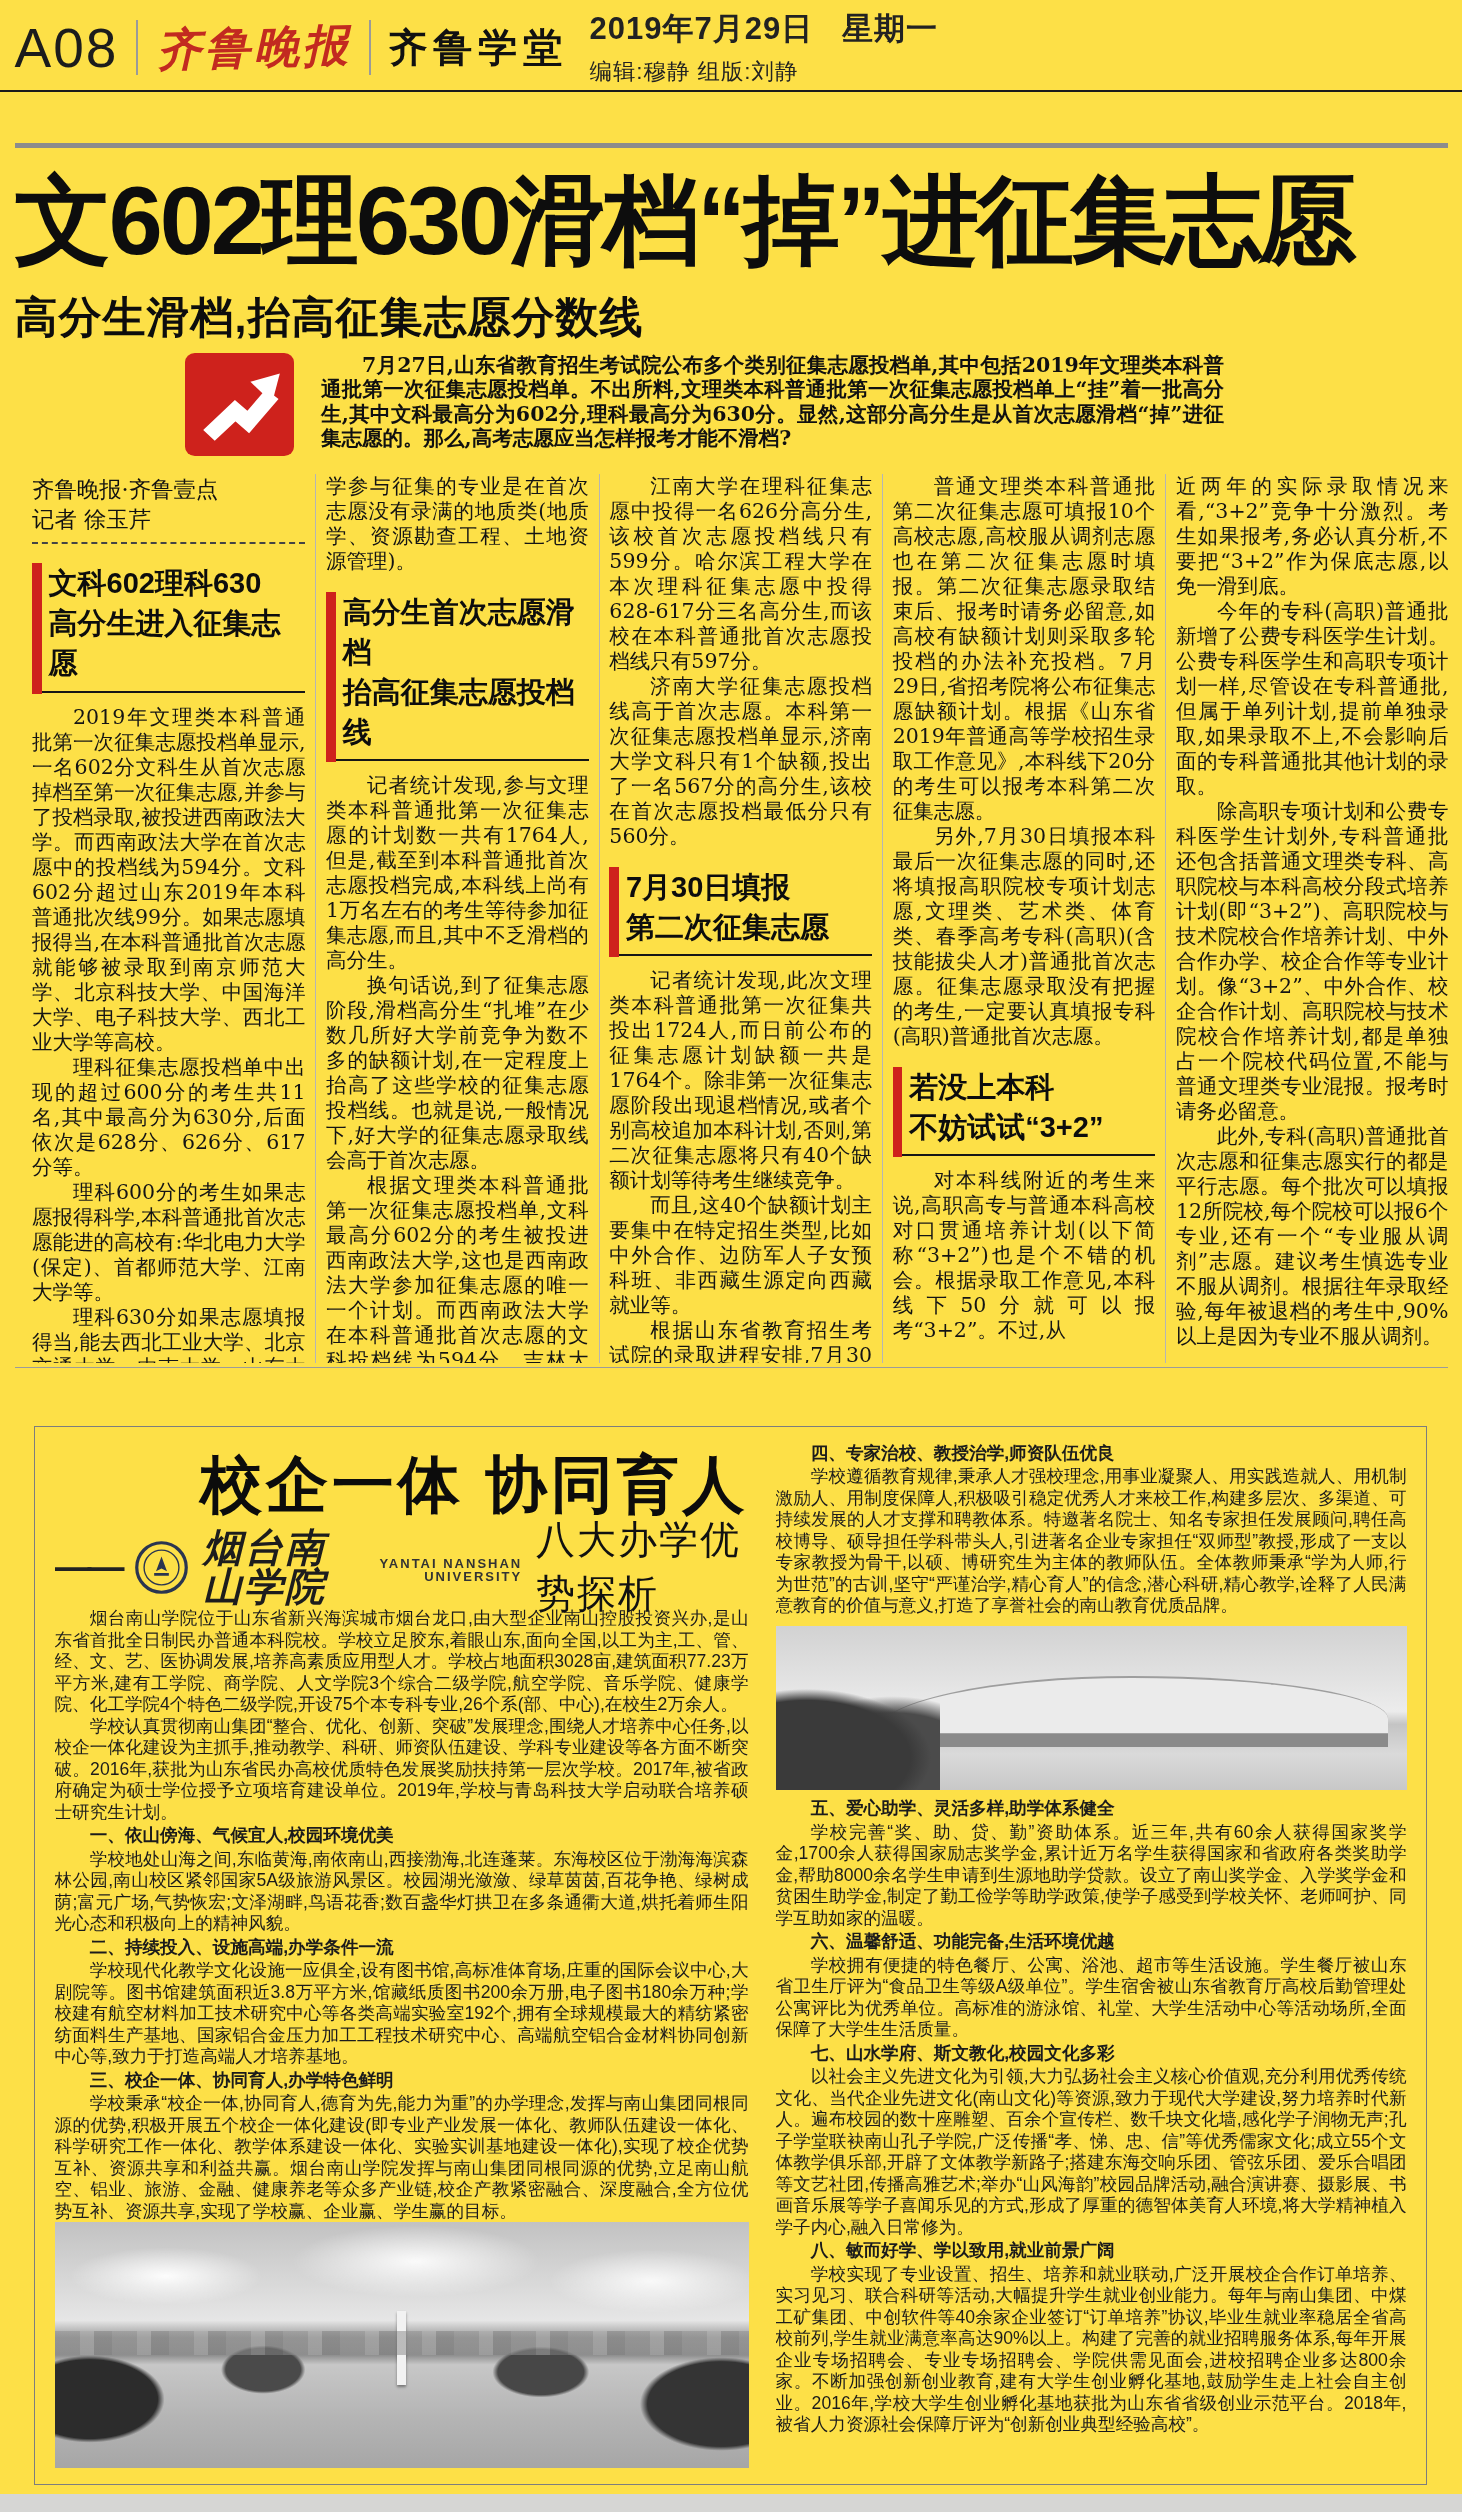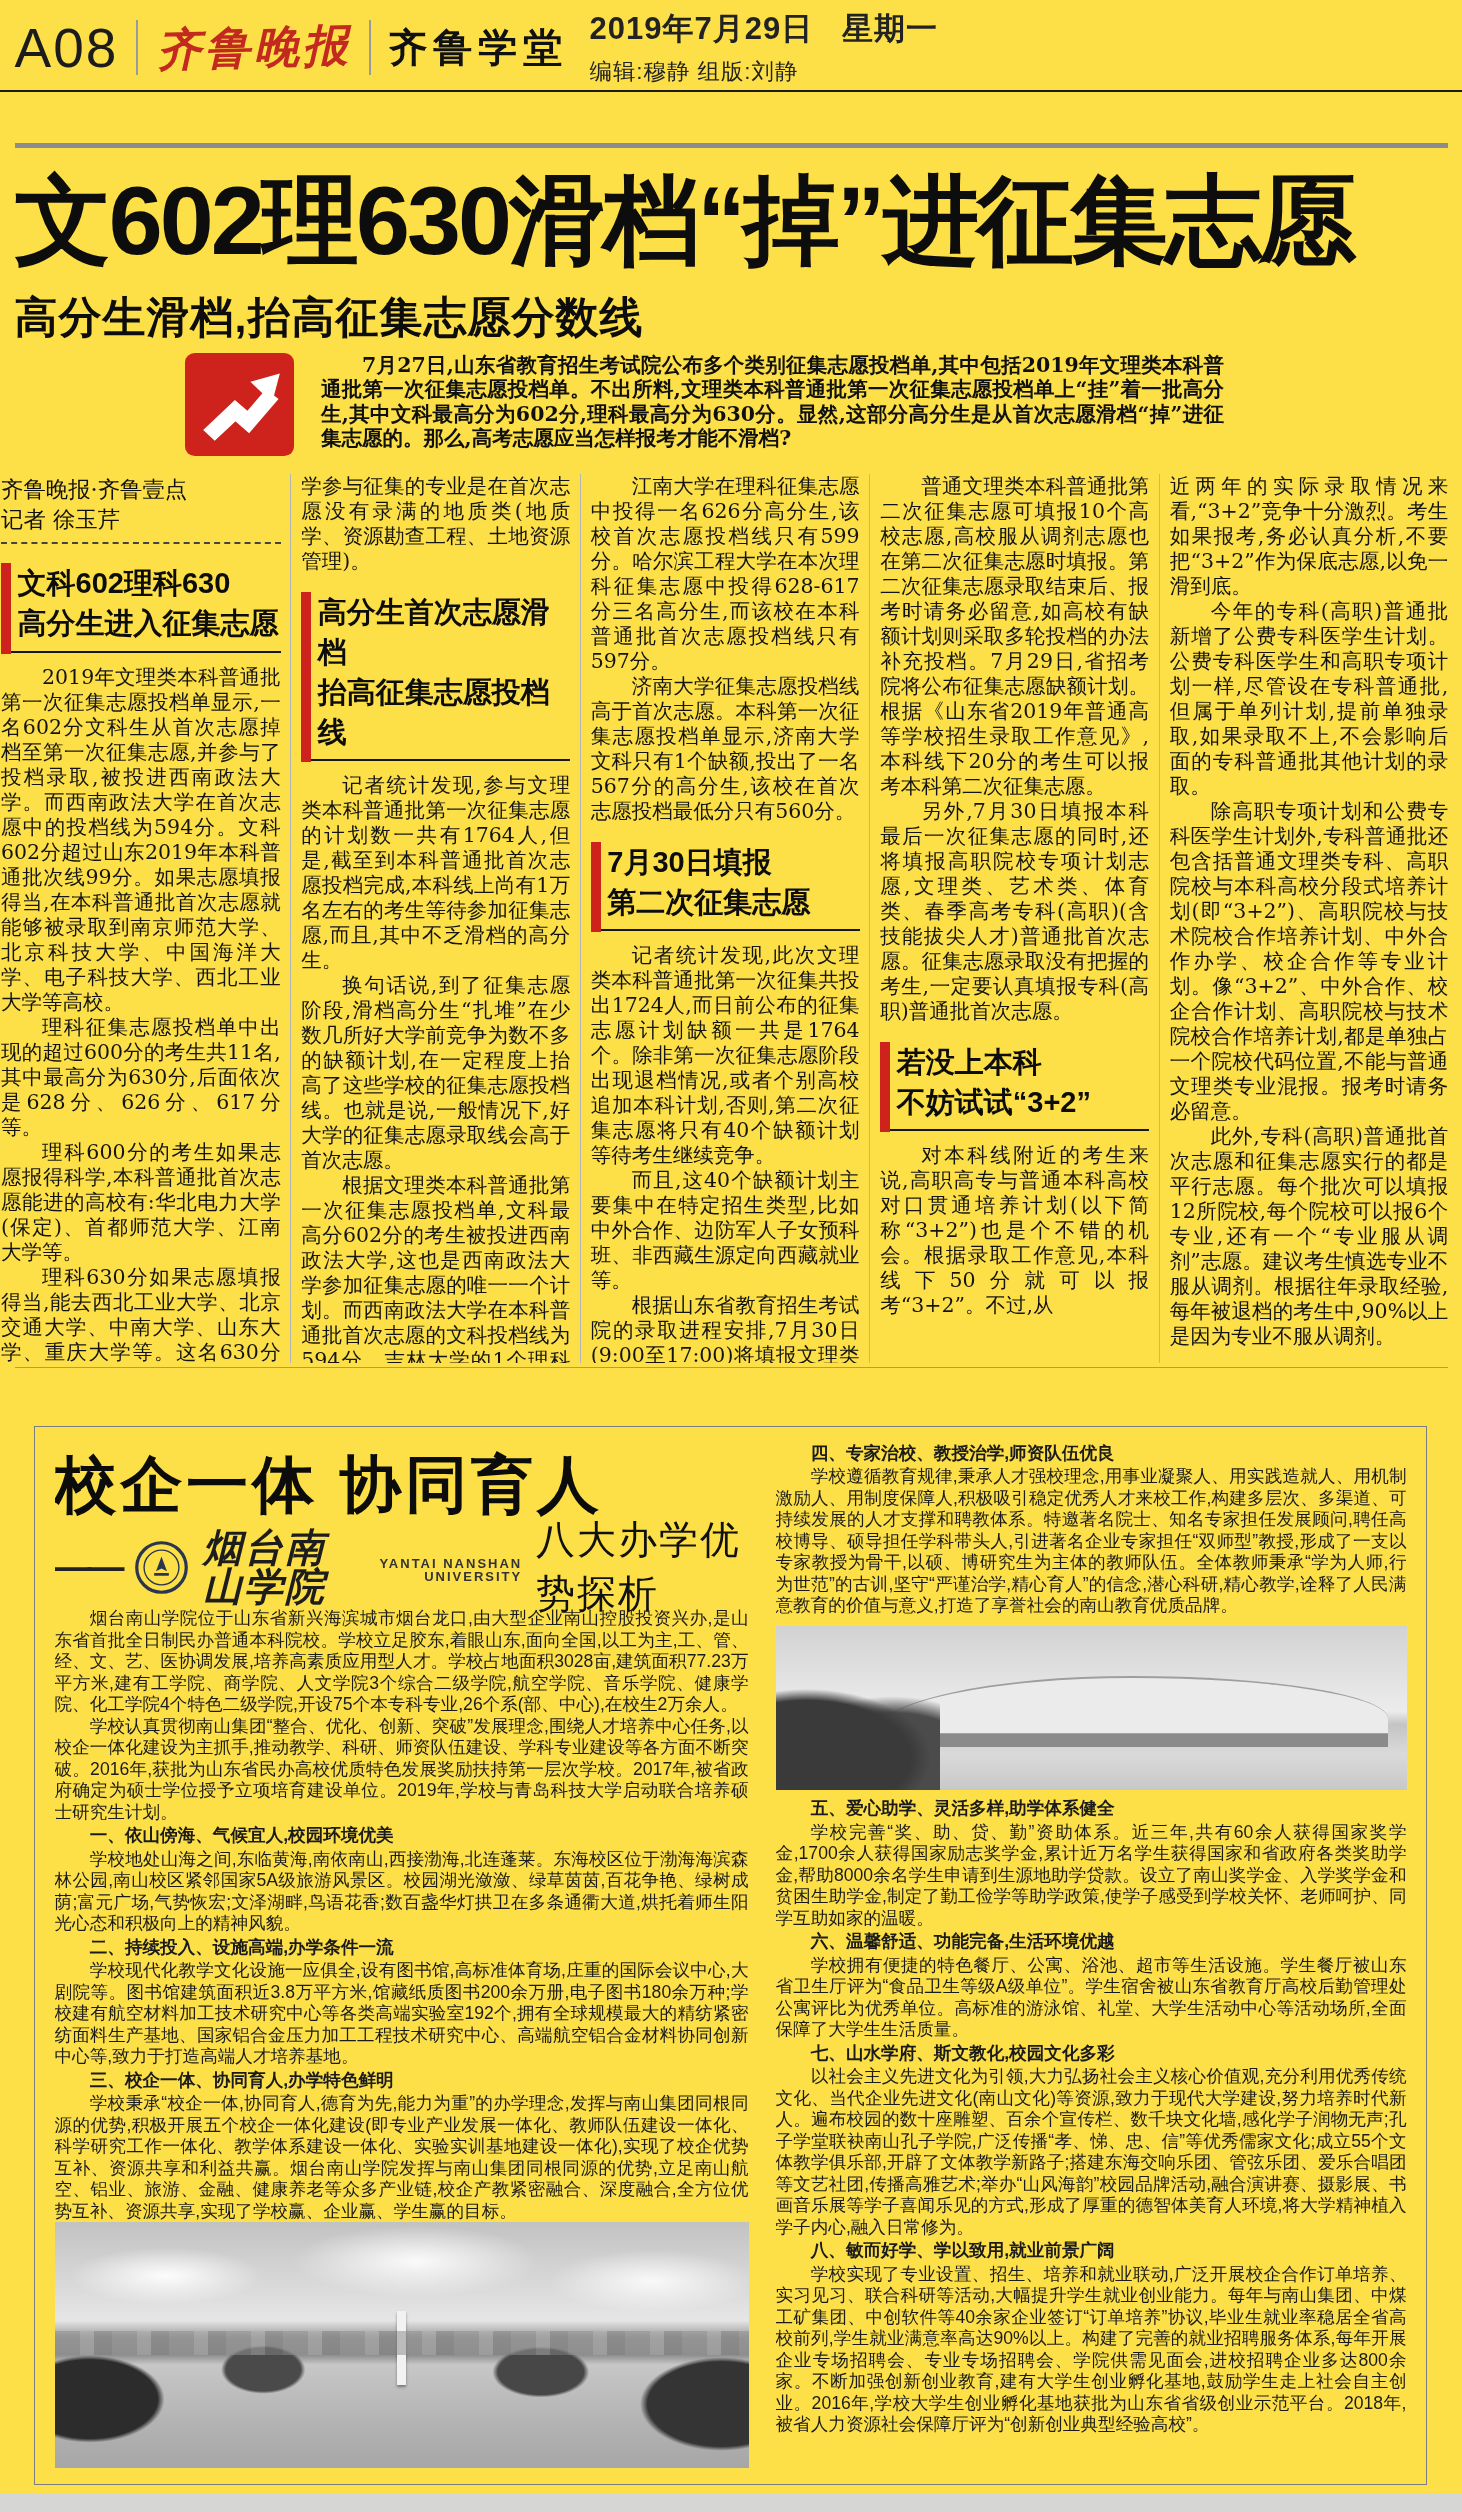--- a/index.html
+++ b/index.html
@@ -21,41 +21,41 @@
   .main-headline{position:absolute;top:168px;left:14.6px;right:9.8px;
       font-family:"Liberation Sans",sans-serif;font-weight:900;font-size:97px;line-height:1.1;
       letter-spacing:-2.9px;color:#0d0d0d;white-space:nowrap;}
   .sub-headline{position:absolute;top:289px;left:14.6px;font-family:"Liberation Sans",sans-serif;
       font-weight:900;font-size:43px;letter-spacing:1px;color:#0d0d0d;}
   
   .lede-row{position:absolute;top:353px;left:185px;width:1039px;display:flex;}
   .lede-icon{flex:0 0 109px;height:103px;margin-right:27px;}
   .lede-text{font-size:20.5px;font-weight:bold;line-height:24.4px;text-align:justify;text-indent:2em;color:#101010;}
   
-  .cols{position:absolute;top:474px;left:1px;right:14.6px;height:889px;display:flex;}
+  .cols{position:absolute;top:474px;left:32px;right:14.6px;height:889px;display:flex;}
   .col{width:20%;box-sizing:border-box;padding:0 9.8px;overflow:hidden;}
   .col:first-child{padding-left:0;}
   .col:last-child{padding-right:0;}
   .col + .col{border-left:1px solid #b5b5b5;}
   .col p{margin:0;font-size:20.5px;line-height:25px;text-align:justify;text-indent:2em;color:#141414;}
   .col p.cont{text-indent:0;}
   .byline{font-size:22.4px;line-height:30px;color:#111;}
   .byline-rule{border-bottom:2px dashed #444;margin:7.8px 0 17.6px;}
   .colhead{position:relative;margin:15.6px 0 11.7px;padding:2px 0 7.8px 16.6px;border-bottom:2.9px solid #161616;
       font-family:"Liberation Sans",sans-serif;font-weight:900;font-size:29px;line-height:40px;color:#0d0d0d;}
   .colhead::before{content:"";position:absolute;left:0;top:2px;bottom:-2.9px;width:9.8px;background:#ce221c;}
   .colhead span{display:block;}
   .article-rule{position:absolute;top:1367px;left:14.6px;right:14.6px;height:1px;background:#9b9b9b;}
   
   .ad{position:absolute;top:1426px;left:34px;width:1393px;height:1059px;border:1px solid #7d7d7d;
       box-sizing:border-box;padding:13.7px 19.5px 15.6px;display:flex;gap:27px;
       font-family:"Liberation Sans",sans-serif;}
   .ad-left{flex:0 0 694px;display:flex;flex-direction:column;overflow:hidden;}
   .ad-right{flex:1;overflow:hidden;}
-  .ad-title{font-size:62px;font-weight:900;letter-spacing:3.9px;text-align:left;color:#0c0c0c;margin:2px 0 9.8px;}
+  .ad-title{font-size:62px;font-weight:900;letter-spacing:3.9px;text-align:right;color:#0c0c0c;margin:2px 0 9.8px;}
   .ad-logo-row{display:flex;align-items:center;justify-content:center;gap:13.7px;height:62px;margin-bottom:9.8px;}
   .ad-dash{font-size:37px;font-weight:bold;letter-spacing:-3.9px;color:#222;}
   .seal{width:55px;height:55px;}
   .school-names{display:flex;flex-direction:row;align-items:center;line-height:1;}
   .school-cn{font-size:39px;font-weight:bold;font-style:italic;color:#1d1d1d;letter-spacing:2px;
              font-family:"DejaVu Serif",serif;}
   .school-en{font-size:13px;font-weight:bold;letter-spacing:2px;color:#333;margin-top:4.9px;text-align:right;}
   .ad-subtitle{font-size:39px;font-weight:400;color:#111;letter-spacing:2px;}
   .ad p{margin:0;font-size:17.6px;line-height:21.5px;text-align:justify;text-indent:2em;color:#1b1b1b;}
   .ad .ad-h{font-weight:900;margin:2px 0;}

